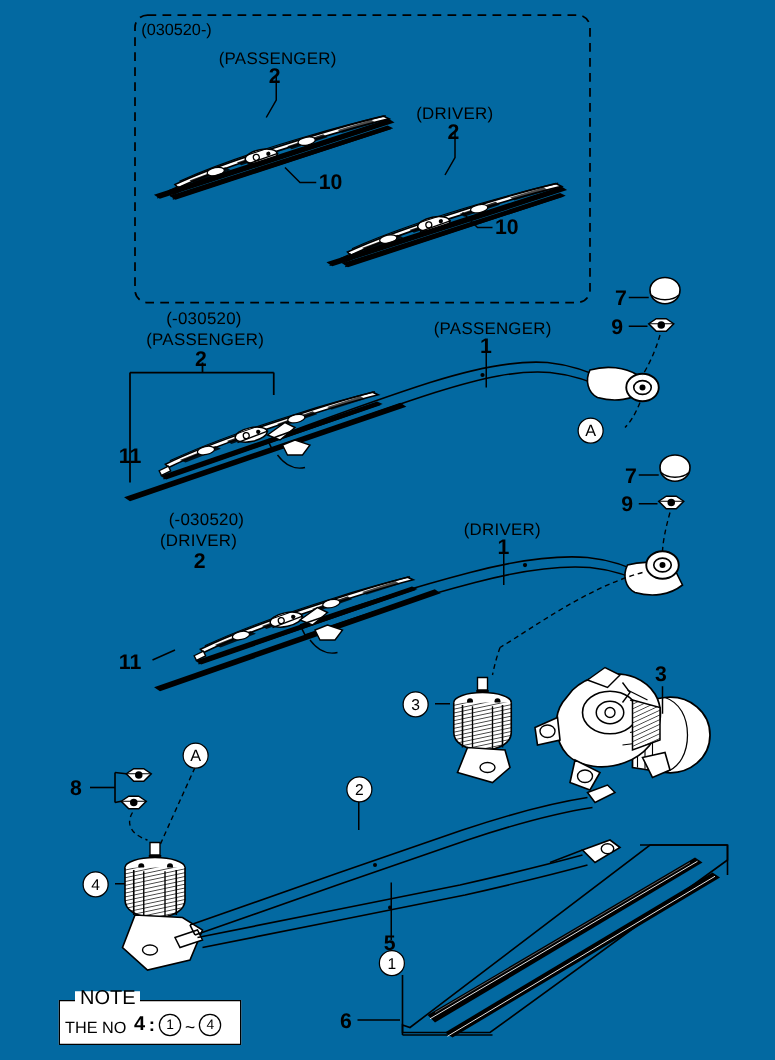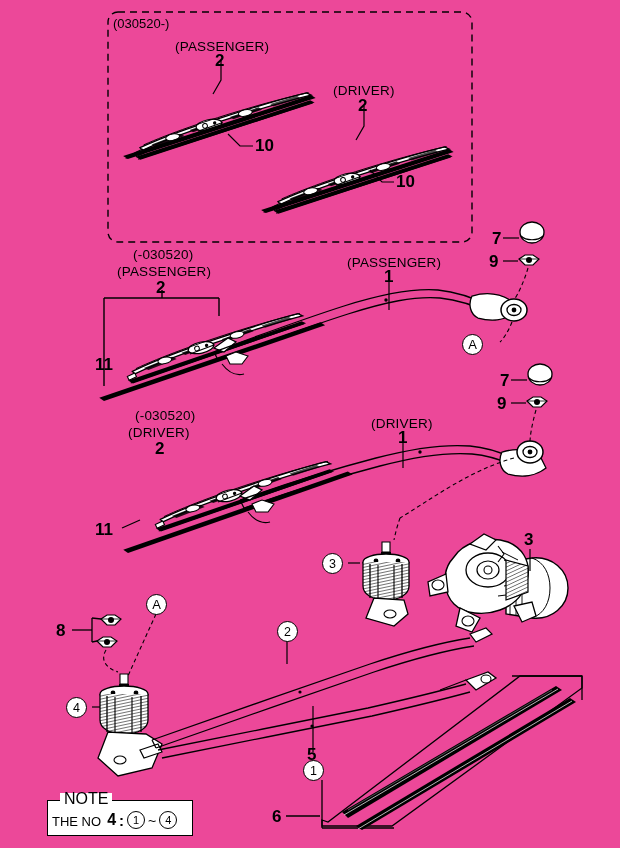--- a/index.html
+++ b/index.html
@@ -5,21 +5,21 @@
 <style>
   html,body{margin:0;padding:0;background:#ffffff;}
   body{
     font-family:"Liberation Sans", sans-serif;
     color:#000;
   }
   #sheet{
     position:relative;
     width:620px;
     height:848px;
-    background:#ec4899;
+    background:#0369a1;
     overflow:hidden;
   }
   #art{position:absolute;left:0;top:0;width:620px;height:848px;}
 
   
   .lbl{
     position:absolute;
     white-space:nowrap;
     line-height:1;
     color:#000;

